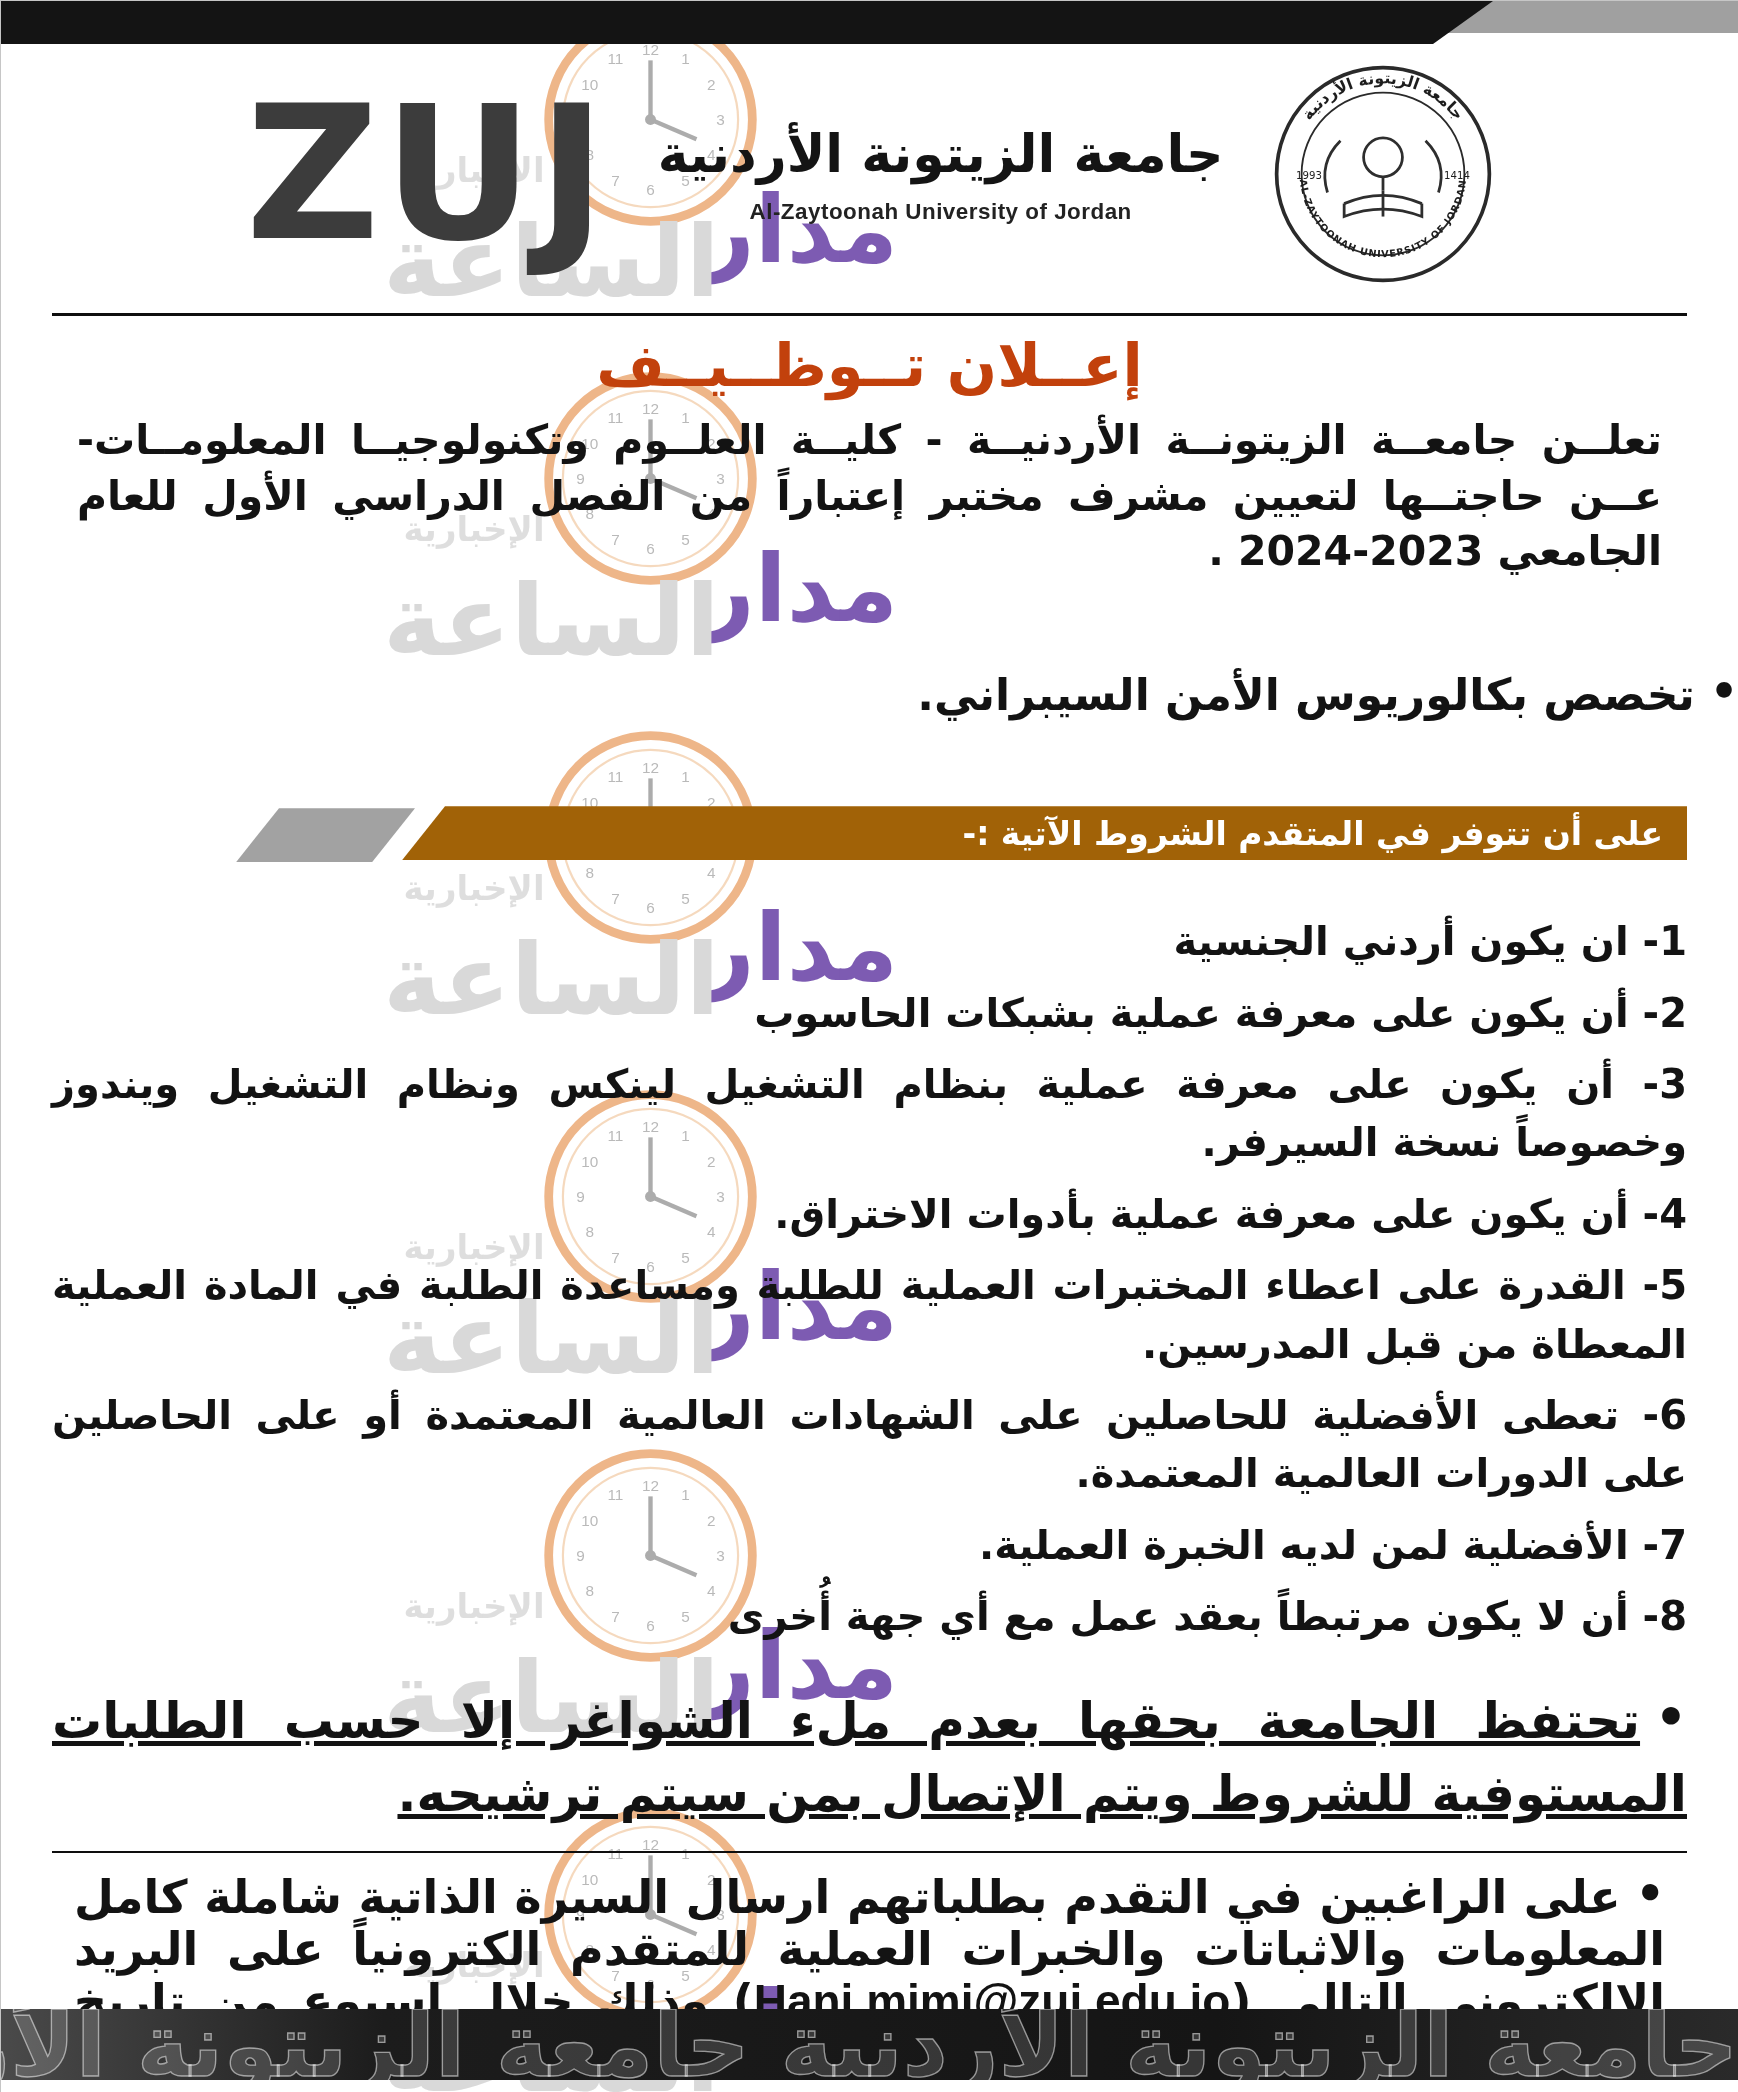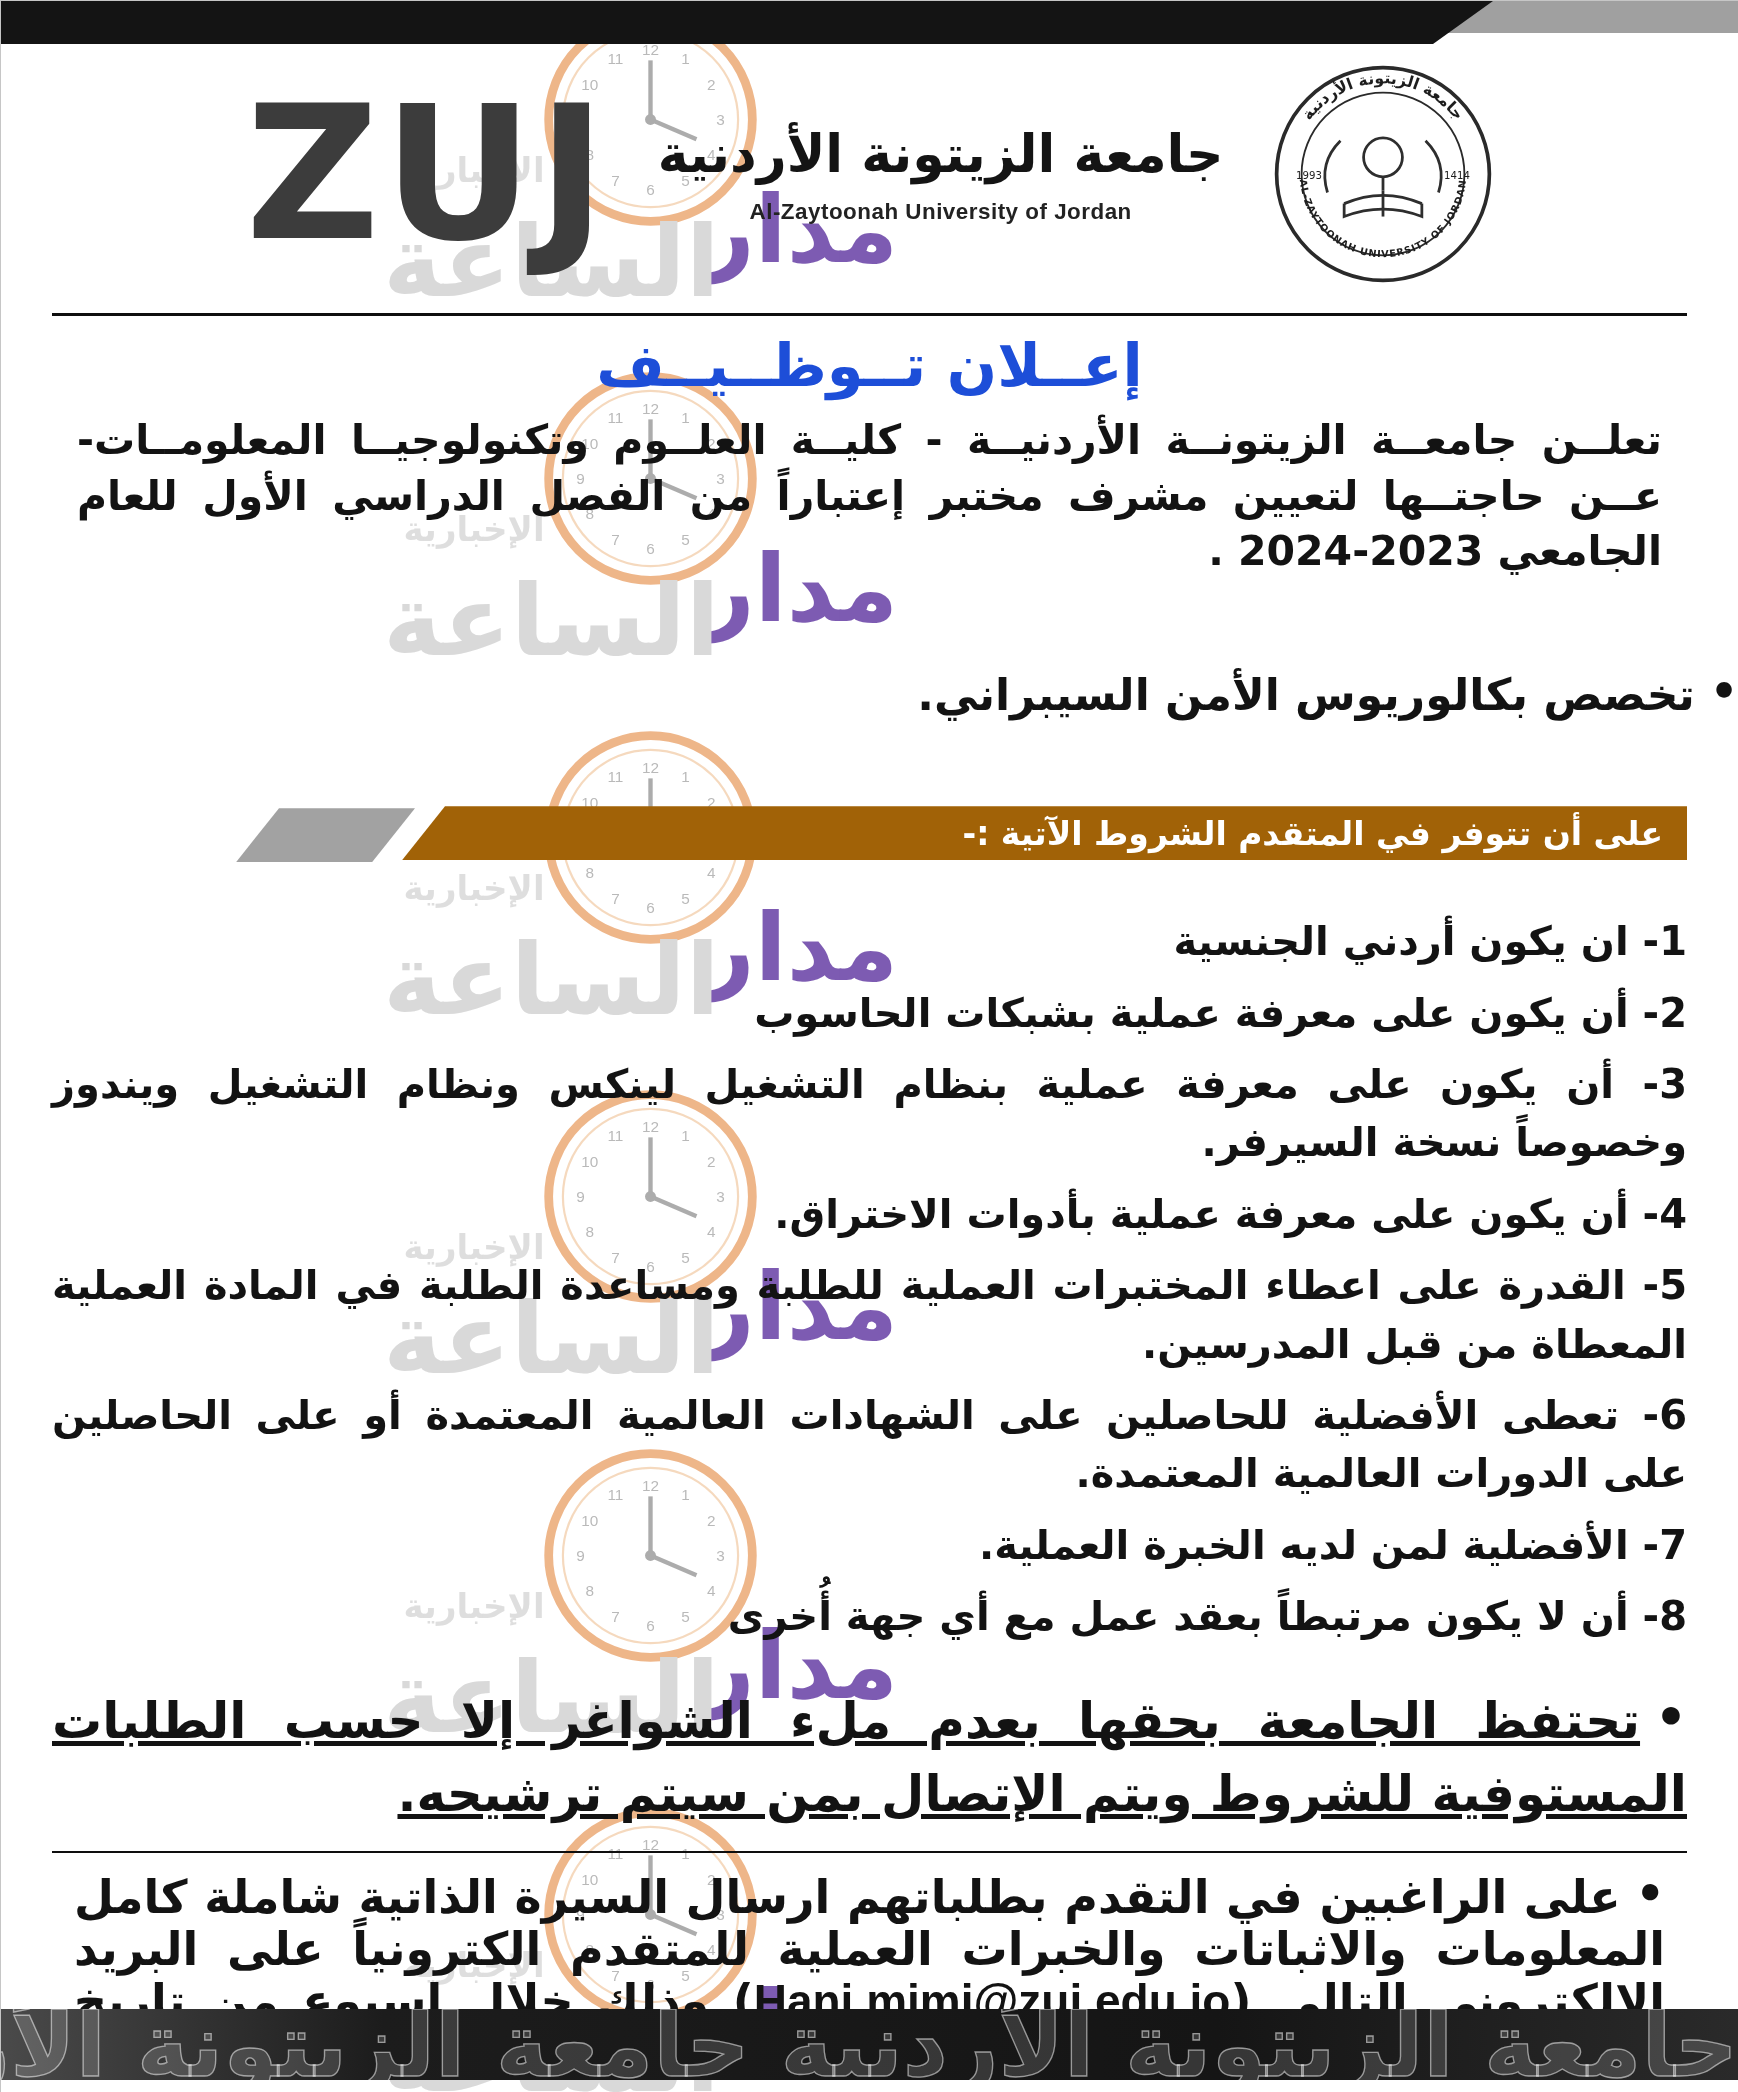--- a/index.html
+++ b/index.html
@@ -34,21 +34,21 @@
   .name-ar { font-size:52px; font-weight:bold; color:#141414; direction:rtl; }
   .name-en { margin-top:15px; font-size:22.4px; font-weight:bold; letter-spacing:0.5px; color:#222;
              font-family:"Liberation Sans", sans-serif; }
   .seal { flex:0 0 auto; }
 
   .rule { border:none; border-top:3.7px solid #0e0e0e; margin:5.6px 51px 0; }
   .rule-thin { border-top-width:2.8px; margin-top:20.5px; }
 
   
   main { direction:rtl; }
-  .title { text-align:center; font-size:59px; font-weight:bold; margin-top:15px; color:#1d4ed8; }
+  .title { text-align:center; font-size:59px; font-weight:bold; margin-top:15px; color:#c2410c; }
   .intro { margin:13px 76px 0; font-size:41px; font-weight:bold; line-height:1.36; text-align:justify; }
   .spec  { margin-top:89px; font-size:44px; font-weight:bold; }
   .bullet { display:inline-block; margin-left:15px; transform:translateY(-3.7px); }
 
   .banner-wrap { position:relative; margin:86px 51px 0 401px; height:54px; }
   .banner { position:absolute; inset:0; background:#a16207; color:#fff;
             clip-path:polygon(43px 0, 100% 0, 100% 100%, 0 100%);
             display:flex; align-items:center; padding:0 24px; font-size:33px; font-weight:bold; }
   .banner-accent { position:absolute; left:-166px; top:1.9px; width:179px; height:100%; background:#a2a2a2;
             clip-path:polygon(43px 0, 100% 0, calc(100% - 43px) 100%, 0 100%); }

